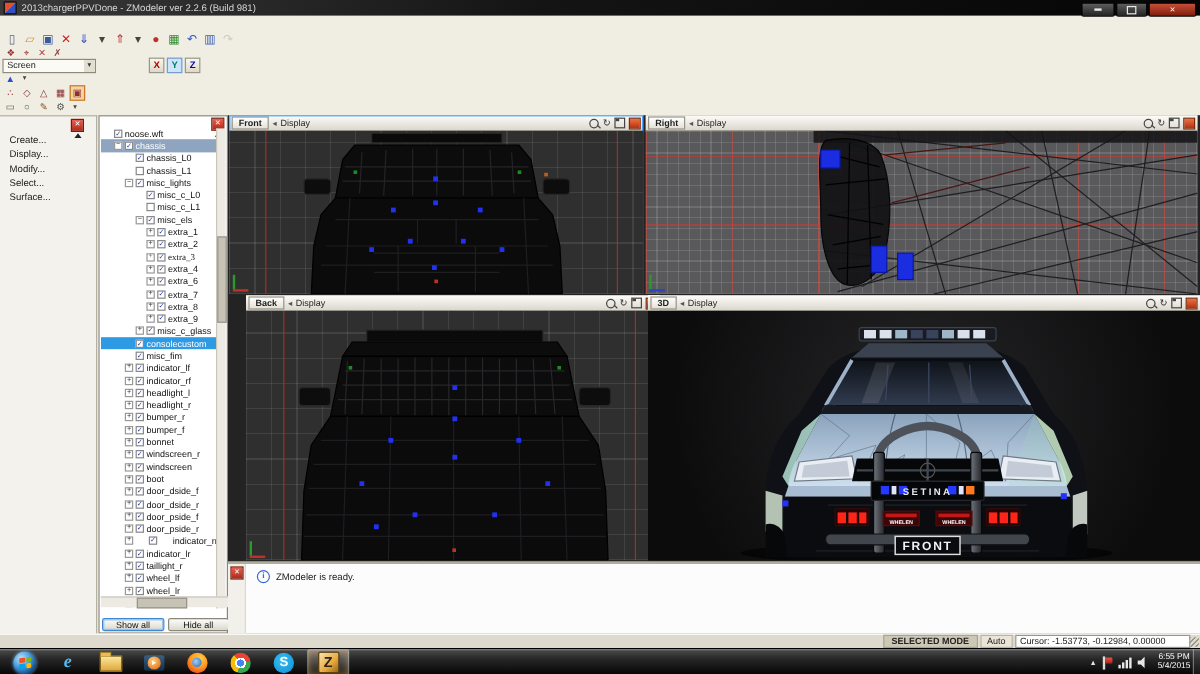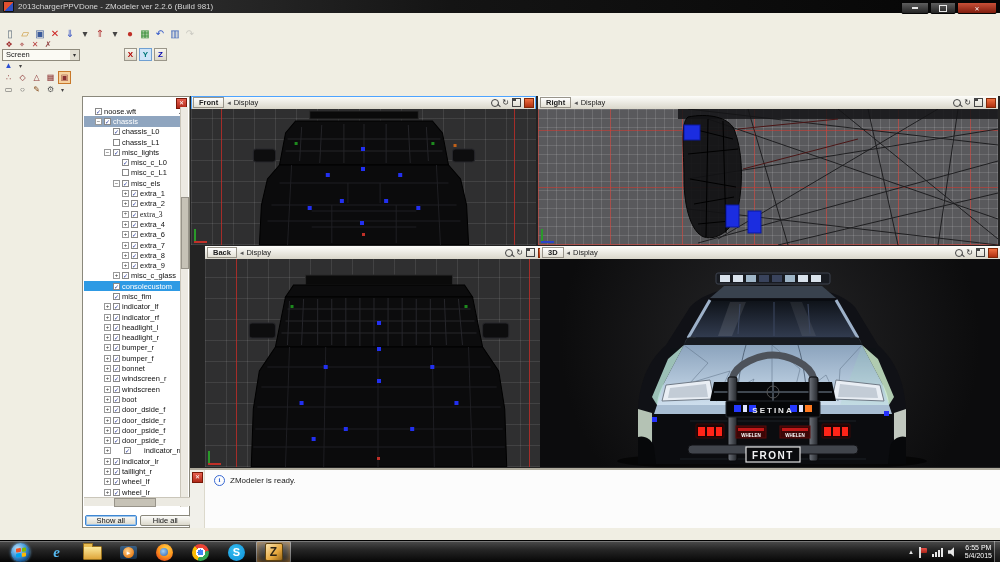--- a/index.html
+++ b/index.html
@@ -238,20 +238,31 @@
       </div>
     <div id="srowC" class="srow">
         <div class="sti" style="color: rgb(85, 85, 85);">▭</div>
         <div class="sti" style="color: rgb(85, 85, 85);">○</div>
         <div class="sti" style="color: rgb(138, 80, 32);">✎</div>
         <div class="sti" style="color: rgb(85, 85, 85);">⚙</div>
         <div class="sti drop" style="color: rgb(68, 68, 68);">▾</div>
       </div>
   </div>
 
+  <div id="commands">
+    <div class="px"></div>
+    <div class="ptri"></div>
+    <div id="cmd-items" style="padding-top:12px;">
+        <div class="cmd">Create...</div>
+        <div class="cmd">Display...</div>
+        <div class="cmd">Modify...</div>
+        <div class="cmd">Select...</div>
+        <div class="cmd">Surface...</div>
+      </div>
+  </div>
 
   <div id="treepanel">
     <div class="px"></div>
     <div class="ptri"></div>
     <div id="tree-rows">
         <div class="trow" style="padding-left: 2px;">
           <span class="exp hid"></span>
           <span class="cb">✓</span>
           <span class="tlbl">noose.wft</span>
         </div>
@@ -711,20 +722,26 @@
   <div id="log">
     <div class="gutter">
       <div class="px"></div>
     </div>
     <div class="logline">
       <span class="info-ico">i</span>
       <span class="logtxt">ZModeler is ready.</span>
     </div>
   </div>
 
+  <div id="statusbar">
+    <span class="sb-mode">SELECTED MODE</span>
+    <span class="sb-auto">Auto</span>
+    <span class="sb-cursor">Cursor: -1.53773, -0.12984, 0.00000</span>
+    <span class="grip"></span>
+  </div>
 
   <div id="taskbar">
     <div id="apps">
         <div class="app-btn">
           <div class="ai ai-start">
             <div class="flag">
               <div class="pane" style="background: rgb(242, 80, 34);"></div>
               <div class="pane" style="background: rgb(127, 186, 0);"></div>
               <div class="pane" style="background: rgb(0, 164, 239);"></div>
               <div class="pane" style="background: rgb(255, 185, 0);"></div>

